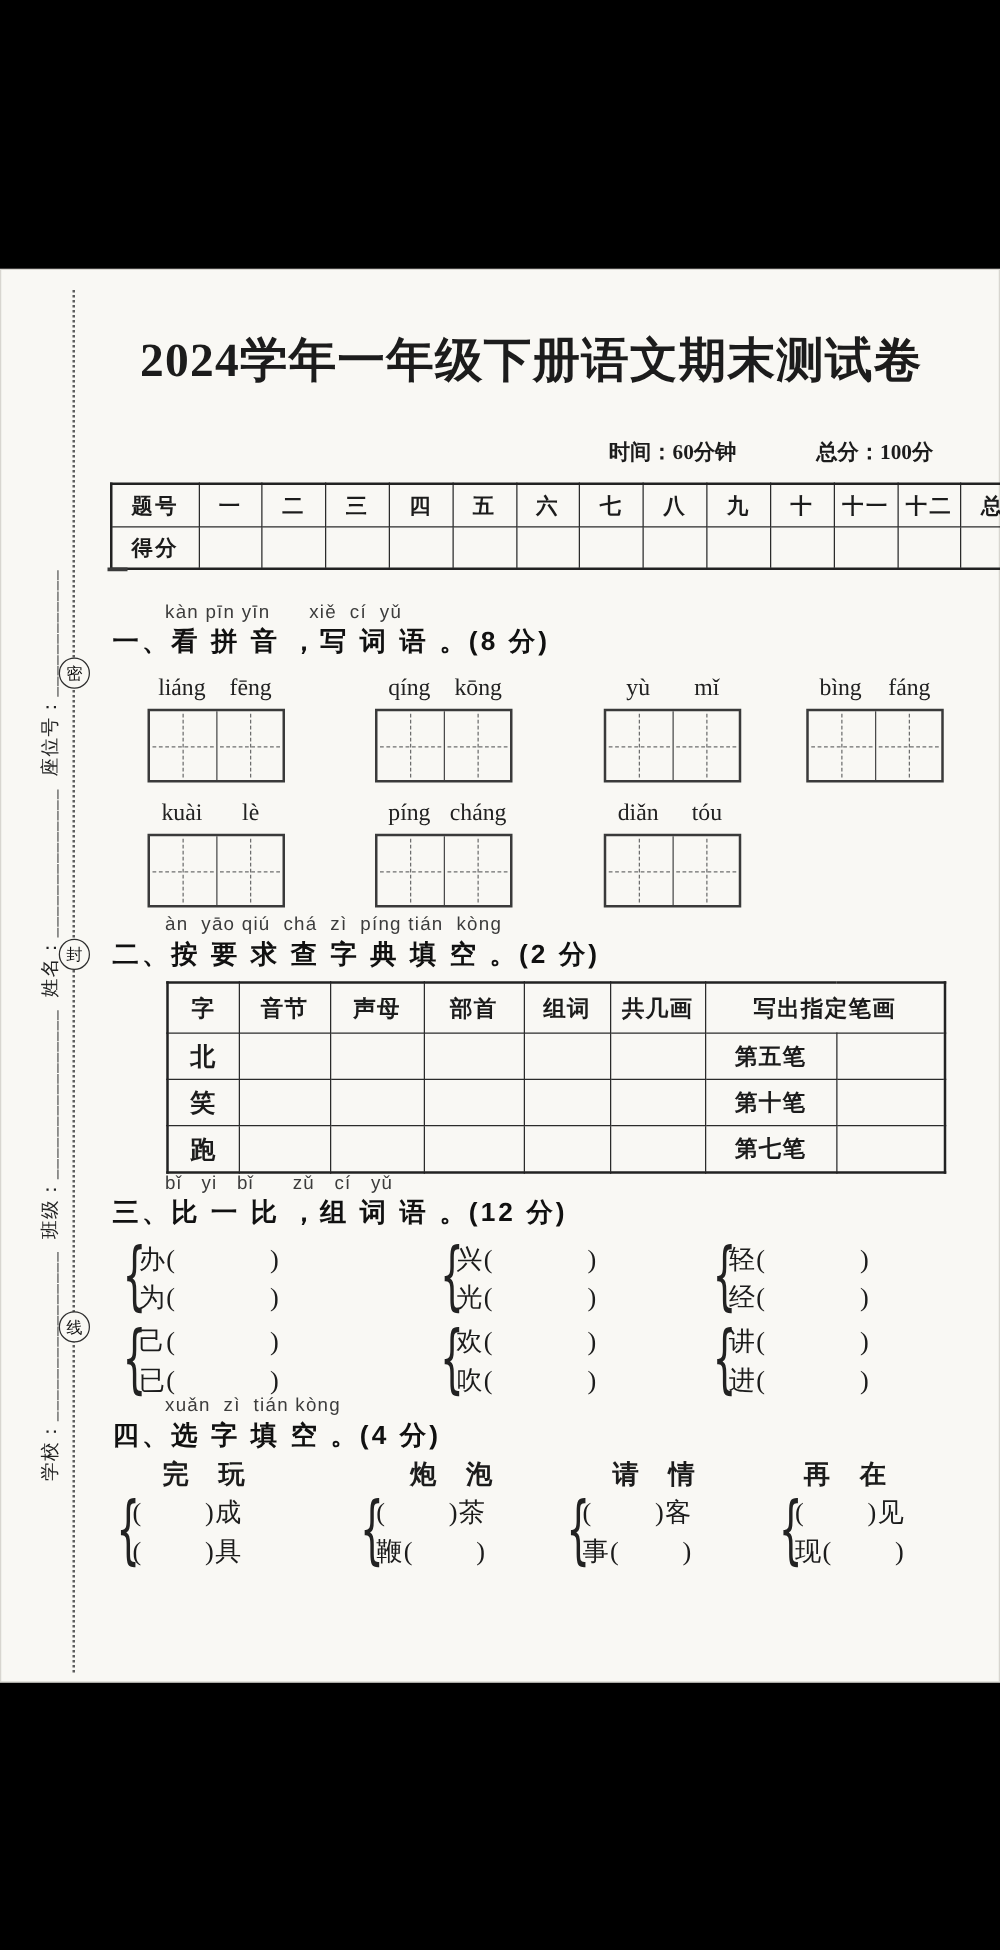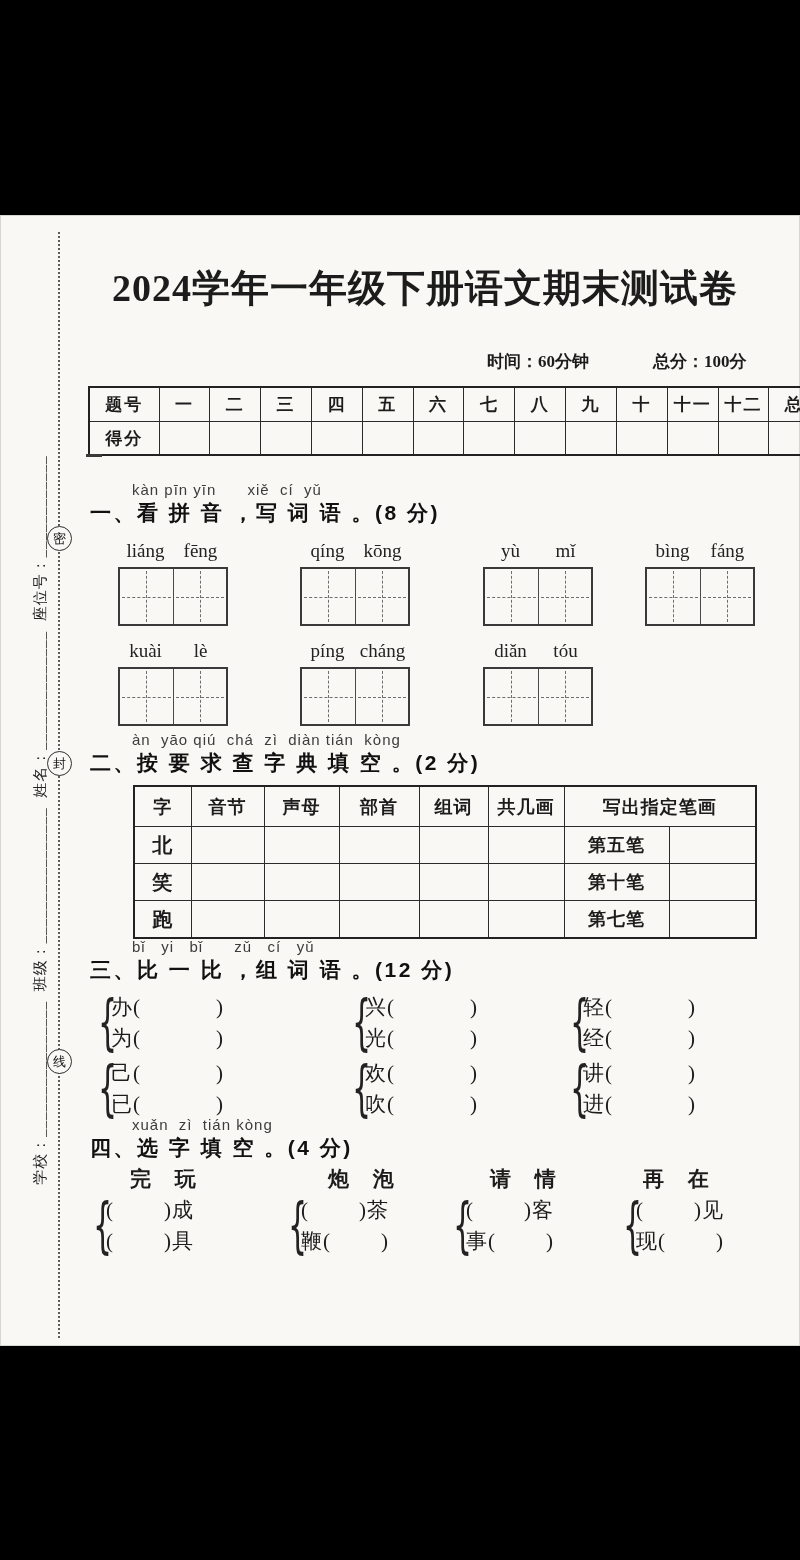--- a/index.html
+++ b/index.html
@@ -188,21 +188,21 @@
       <div class="wg-pinyin sans">
         <span>píng</span>
         <span>cháng</span>
       </div>
       <div class="tian-grid">
         <div class="tg-cell"></div>
         <div class="tg-cell"></div>
       </div>
     </div>
 
-    <div class="abs pinyin-line sans pre" style="left:132px;top:516px;">àn  yāo qiú  chá  zì  diàn tián  kòng</div>
+    <div class="abs pinyin-line sans pre" style="left:132px;top:516px;">àn  yāo qiú  chá  zì  píng tián  kòng</div>
     <div class="abs heading sans" style="left:90px;top:534px;">二、按 要 求 查 字 典 填 空 。(2 分)</div>
 
     <table class="abs dict-table">
       <colgroup>
         <col style="width:57px">
           <col style="width:73px">
           <col style="width:75px">
           <col style="width:80px">
         <col style="width:69px">
           <col style="width:76px">

